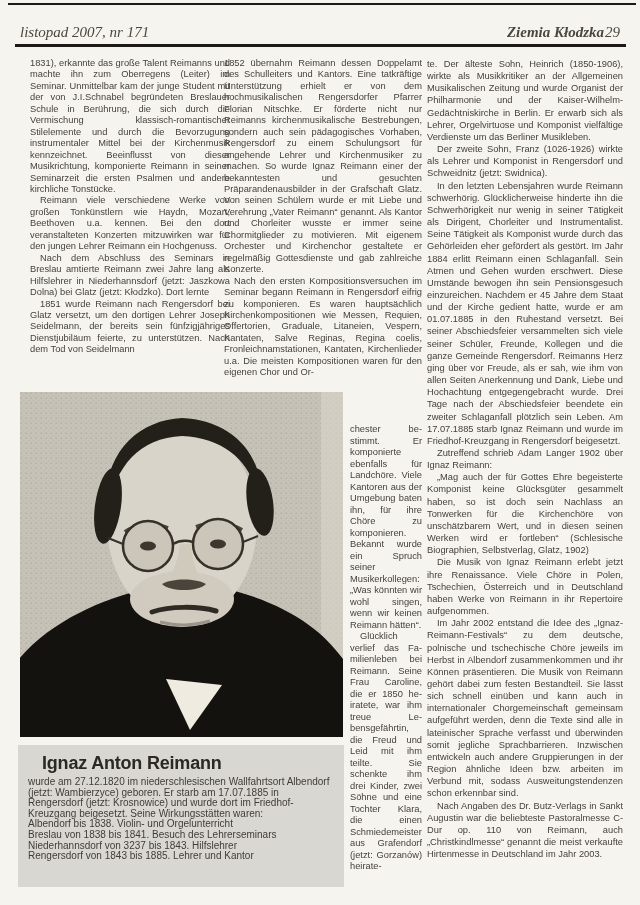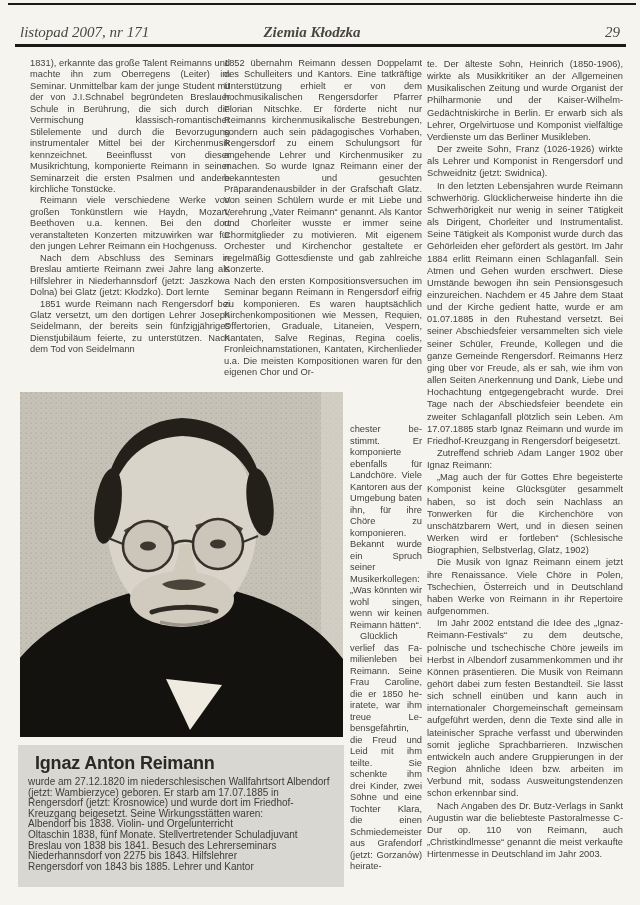--- a/index.html
+++ b/index.html
@@ -7,38 +7,38 @@
     width:640px;height:905px;position:relative;
     background:#f6f4ee;
     font-family:"Liberation Sans",sans-serif;
     color:#45423c;
     overflow:hidden;
   }
   .top-edge{position:absolute;left:8px;top:3px;width:628px;height:2px;background:#1c1a17;}
   .header{position:absolute;left:20px;right:20px;top:22px;height:20px;
     font-family:"Liberation Serif",serif;font-style:italic;font-size:15px;color:#4a4640;}
   .header .issue{position:absolute;left:0;top:2px;}
-  .header .journal{position:absolute;left:0;right:16px;top:2px;text-align:center;font-weight:bold;}
+  .header .journal{position:absolute;left:0;right:16px;top:2px;text-align:right;font-weight:bold;}
   .header .pageno{position:absolute;right:0;top:2px;font-style:italic;}
   .header-rule{position:absolute;left:15px;top:44px;width:611px;height:3px;background:#1c1a17;}
 
   .col{position:absolute;text-align:justify;font-size:9.3px;line-height:11.45px;}
   .col p{margin:0;}
   .col p.ind{text-indent:10px;}
   #col-left{left:30px;top:58px;width:200px;height:336px;overflow:hidden;}
   #col-mid-wide{left:224px;top:58px;width:198px;height:334px;overflow:hidden;}
   #col-mid-narrow{left:350px;top:390px;width:72px;height:512px;overflow:hidden;line-height:11.5px;overflow-wrap:break-word;margin-top:34px;}
   #col-right{left:427px;top:58px;width:196px;height:840px;overflow:hidden;line-height:12.15px;}
 
   .photo{position:absolute;left:20px;top:392px;width:323px;height:345px;background:#c6c2b8;}
   .photo svg{display:block;width:100%;height:100%;}
 
   .caption-box{position:absolute;left:18px;top:745px;width:326px;height:142px;
     background:#d9d7d2;padding:8px 10px 0 10px;box-sizing:border-box;}
-  .caption-title{font-size:18px;font-weight:bold;color:#2b2925;letter-spacing:-0.2px;margin:0 0 3px 7px;}
+  .caption-title{font-size:18px;font-weight:bold;color:#2b2925;letter-spacing:-0.2px;margin:0 0 3px 14px;}
   .caption-text{font-size:10px;line-height:10.6px;color:#403d38;text-align:left;}
   .caption-text .station{white-space:nowrap;}
 </style>
 </head>
 <body>
 
 <div class="top-edge"></div>
 
 <div class="header">
   <span class="issue">listopad 2007,  nr 171</span>
@@ -63,21 +63,21 @@
   <p>chester be­stimmt. Er komponierte ebenfalls für Landchöre. Viele Kanto­ren aus der Umge­bung baten ihn, für ihre Chöre zu komponie­ren. Bekannt wurde ein Spruch seiner Musikerkol­le­gen: „Was könnten wir wohl singen, wenn wir ke­inen Reimann hätten“.</p>
   <p class="ind">Glücklich verlief das Fa­milienleben bei Reimann. Seine Frau Caroline, die er 1850 he­iratete, war ihm treue Le­bensgefährtin, die Freud und Leid mit ihm teilte. Sie schenkte ihm drei Kinder, zwei Söhne und eine Toch­ter Klara, die einen Schmie­demeister aus Grafendorf (jetzt: Gorza­nów) heirate-</p>
 </div>
 
 <div class="col" id="col-right">
   <p>te. Der älteste Sohn, Heinrich (1850-1906), wirkte als Musikkritiker an der Allgemeinen Musikalischen Zeitung und wurde Organist der Philharmonie und der Kaiser-Wilhelm-Gedächtniskirche in Berlin. Er erwarb sich als Lehrer, Orgelvirtuose und Komponist vielfältige Verdienste um das Berliner Musikleben.</p>
   <p class="ind">Der zweite Sohn, Franz (1026-1926) wirkte als Lehrer und Komponist in Rengersdorf und Schweidnitz (jetzt: Swidnica).</p>
   <p class="ind">In den letzten Lebensjahren wurde Reimann schwerhörig. Glücklicherweise hinderte ihn die Schwerhörigkeit nur wenig in seiner Tätigkeit als Dirigent, Chorleiter und Instrumentalist. Seine Tätigkeit als Komponist wurde durch das Gehörleiden eher gefördert als gestört. Im Jahr 1884 erlitt Reimann einen Schlaganfall. Sein Atmen und Gehen wurden erschwert. Diese Umstände bewogen ihn sein Pensionsgesuch einzureichen. Nachdem er 45 Jahre dem Staat und der Kirche gedient hatte, wurde er am 01.07.1885 in den Ruhestand versetzt. Bei seiner Abschiedsfeier versammelten sich viele seiner Schüler, Freunde, Kollegen und die ganze Gemeinde Rengersdorf. Reimanns Herz ging über vor Freude, als er sah, wie ihm von allen Seiten Anerkennung und Dank, Liebe und Hochachtung entgegengebracht wurde. Drei Tage nach der Abschiedsfeier beendete ein zweiter Schlaganfall plötzlich sein Leben. Am 17.07.1885 starb Ignaz Reimann und wurde im Friedhof-Kreuzgang in Rengersdorf beigesetzt.</p>
   <p class="ind">Zutreffend schrieb Adam Langer 1902 über Ignaz Reimann:</p>
   <p class="ind">„Mag auch der für Gottes Ehre begeisterte Komponist keine Glücksgüter gesammelt haben, so ist doch sein Nachlass an Tonwerken für die Kirchenchöre von unschätzbarem Wert, und in diesen seinen Werken wird er fortleben“ (Schlesische Biographien, Selbstverlag, Glatz, 1902)</p>
-  <p class="ind">Die Musik von Ignaz Reimann einem jetzt ihre Renaissance. Viele Chöre in Polen, Tschechien, Österreich und in Deutschland haben Werke von Reimann in ihr Repertoire aufgenommen.</p>
+  <p class="ind">Die Musik von Ignaz Reimann erlebt jetzt ihre Renaissance. Viele Chöre in Polen, Tschechien, Österreich und in Deutschland haben Werke von Reimann in ihr Repertoire aufgenommen.</p>
   <p class="ind">Im Jahr 2002 entstand die Idee des „Ignaz-Reimann-Festivals“ zu dem deutsche, polnische und tschechische Chöre jeweils im Herbst in Albendorf zusammenkommen und ihr Können präsentieren. Die Musik von Reimann gehört dabei zum festen Bestandteil. Sie lässt sich schnell einüben und kann auch in internationaler Chorgemeinschaft gemeinsam aufgeführt werden, denn die Texte sind alle in lateinischer Sprache verfasst und überwinden somit jegliche Sprachbarrieren. Inzwischen entwickeln auch andere Gruppierungen in der Region ähnliche Ideen bzw. arbeiten im Verbund mit, sodass Ausweitungstendenzen schon erkennbar sind.</p>
   <p class="ind">Nach Angaben des Dr. Butz-Verlags in Sankt Augustin war die beliebteste Pastoralmesse C-Dur op. 110 von Reimann, auch „Christkindlmesse“ genannt die meist verkaufte Hirtenmesse in Deutschland im Jahr 2003.</p>
 </div>
 
 <div class="photo" role="img" aria-label="Black-and-white portrait photograph of Ignaz Anton Reimann, an elderly man with round wire glasses and dark clerical clothing with a white cravat">
   <svg viewBox="0 0 323 345" preserveAspectRatio="none">
     <defs>
       <pattern id="ht" width="5" height="5" patternUnits="userSpaceOnUse">
         <rect width="5" height="5" fill="#c6c2b8"></rect>
         <circle cx="1.2" cy="1.2" r="0.9" fill="#b6b2a8"></circle>
@@ -107,18 +107,17 @@
     <path d="M140,230 C158,234 172,234 190,229" stroke="#9a948a" stroke-width="3" fill="none"></path>
     <path d="M146,287 L202,293 L170,338 Z" fill="#efebe0"></path>
   </svg>
 </div>
 
 <div class="caption-box">
   <div class="caption-title">Ignaz Anton Reimann</div>
   <div class="caption-text">wurde am 27.12.1820 im niederschlesischen Wallfahrtsort Albendorf (jetzt: Wambierzyce) geboren. Er starb am 17.07.1885 in Rengersdorf (jetzt: Krosnowice) und wurde dort im Friedhof-Kreuzgang beigesetzt. Seine Wirkungsstätten waren:</div>
   <div class="caption-text">
     <div class="station">Albendorf bis 1838. Violin- und Orgelunterricht</div>
-    <div class="station">Oltaschin 1838, fünf Monate. Stellvertretender Schuladjuvant</div>
     <div class="station">Breslau von 1838 bis 1841. Besuch des Lehrerseminars</div>
-    <div class="station">Niederhannsdorf von 2275 bis 1843. Hilfslehrer</div>
+    <div class="station">Niederhannsdorf von 3237 bis 1843. Hilfslehrer</div>
     <div class="station">Rengersdorf von 1843 bis 1885. Lehrer und Kantor</div>
   </div>
 </div>
 
 </body></html>

